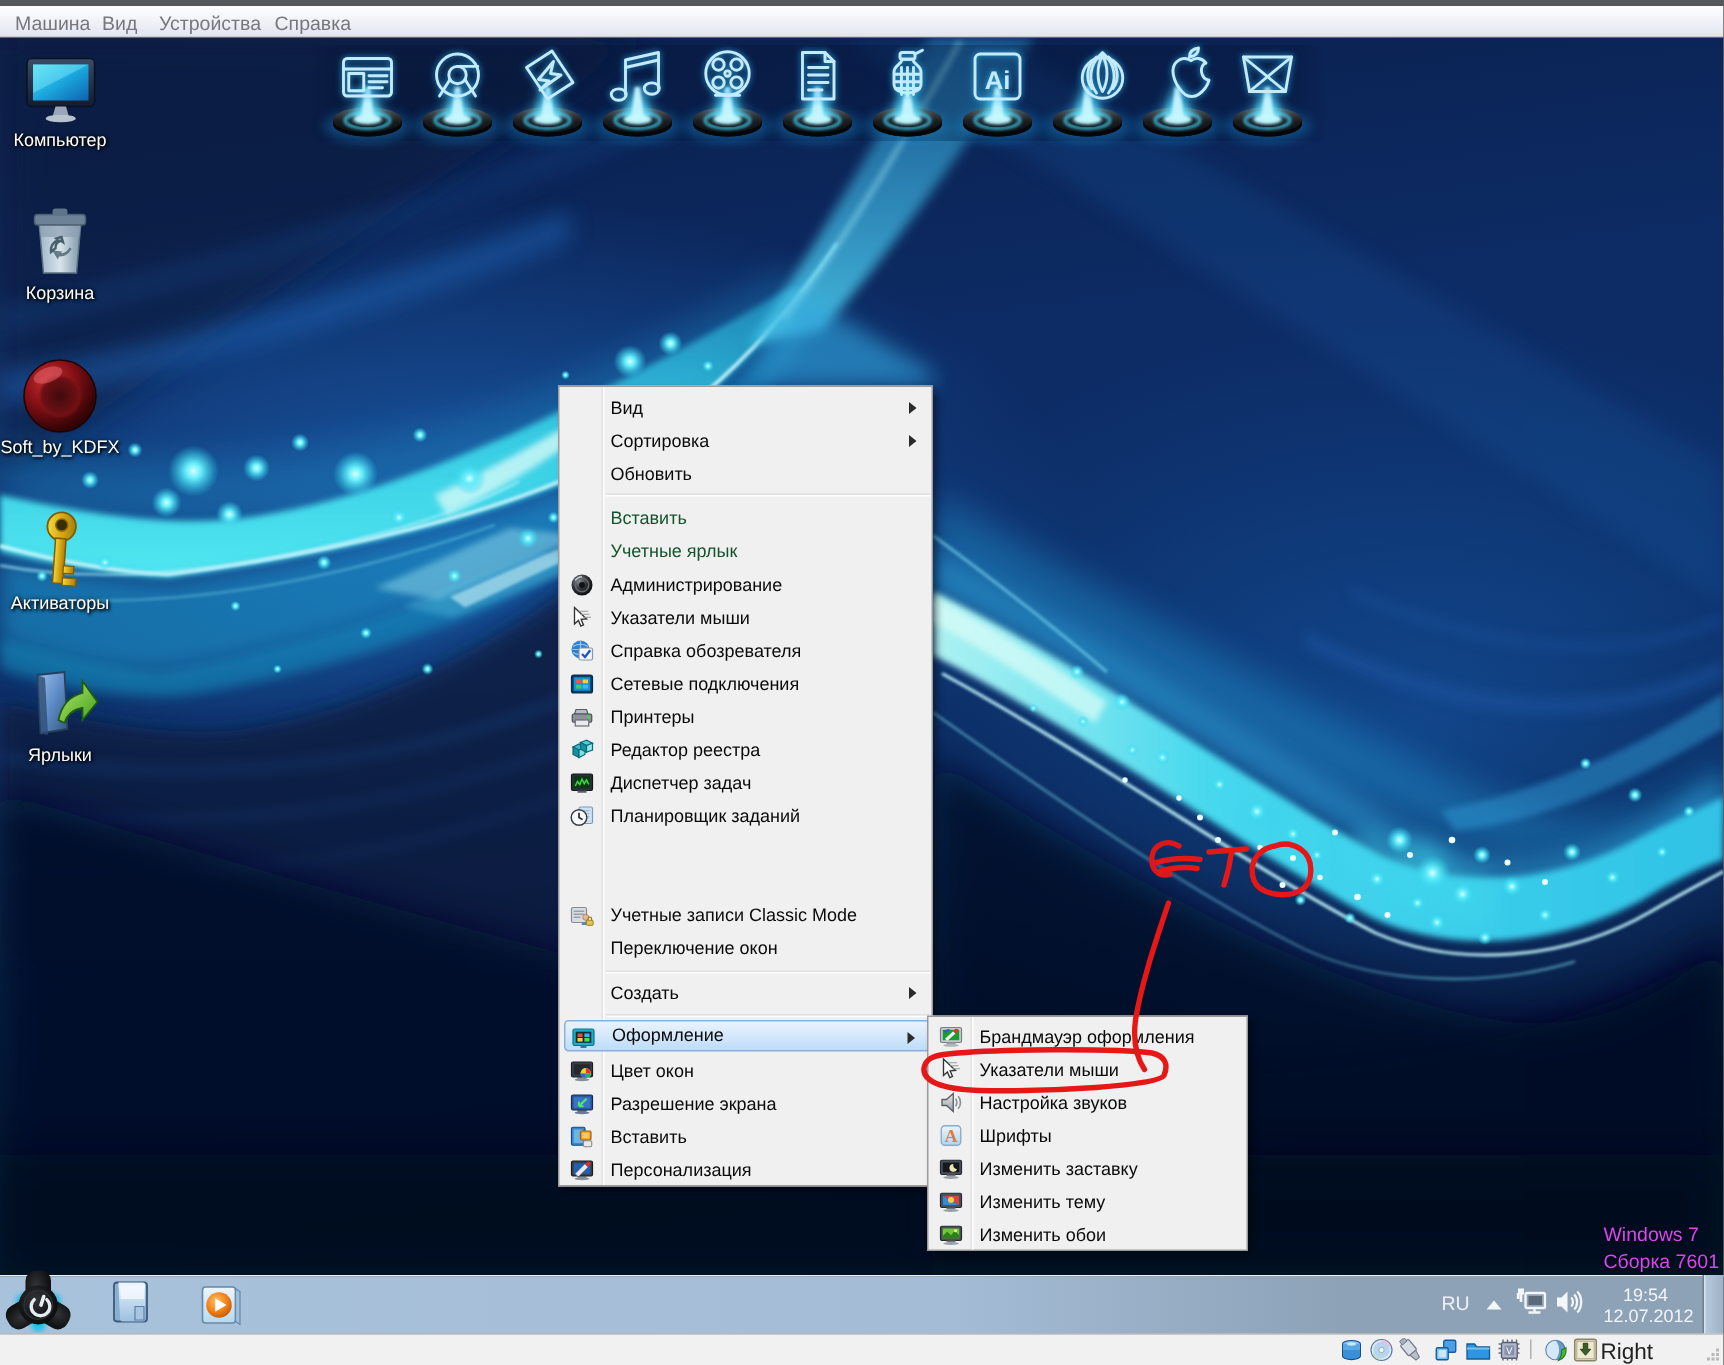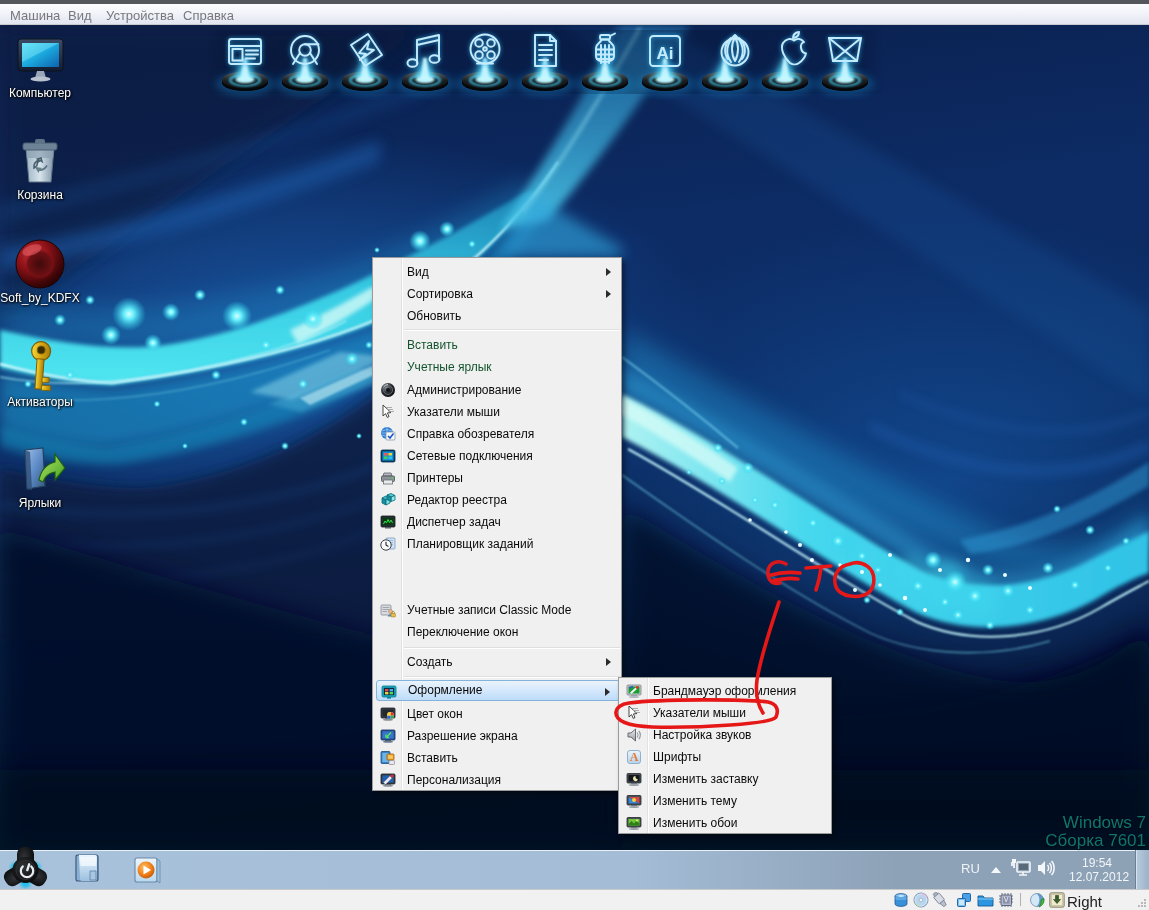--- a/index.html
+++ b/index.html
@@ -7,21 +7,21 @@
 #vtop{position:absolute;left:0;top:0;width:1149px;height:4px;background:#54575b}
 #vmenu{position:absolute;left:0;top:4px;width:1149px;height:21px;background:linear-gradient(#fdfdff 0%,#f4f5fa 40%,#e2e5f1 100%);border-bottom:1px solid #c9cacf;color:#77777d;font-size:13px}
 #vmenu span{position:absolute;top:4px}
 #desktop{position:absolute;left:0;top:25px;width:1149px;height:825px;overflow:hidden}
 #wall{position:absolute;left:0;top:0}
 #dock{position:absolute;left:205px;top:3px}
 #taskbar{position:absolute;left:0;top:850px;width:1149px;height:39px;background:linear-gradient(90deg,#a9c2dc 0%,#a4bcd6 55%,#8da2b7 78%,#8ea2b6 100%);border-top:1px solid #e8f0f8}
 #statusbar{position:absolute;left:0;top:889px;width:1149px;height:21px;background:#f1f1f1;border-top:1px solid #c9c9c9}
 .dicon{position:absolute;width:84px;text-align:center;color:#fff;font-size:12px;text-shadow:1px 1px 2px #000,0 0 3px #000}
 .dicon svg{display:block;margin:0 auto}
-#winver{position:absolute;right:3px;top:814px;text-align:right;color:#0f766e;font-size:17px;line-height:18px;text-shadow:0 1px 2px rgba(0,0,0,.6)}
+#winver{position:absolute;right:3px;top:814px;color:#d946ef;font-size:13px;line-height:18px;text-shadow:0 1px 2px rgba(0,0,0,.6)}
 #ctx{position:absolute;left:372px;top:257px;width:250px;height:534px;background:#f0f0f0;border:1px solid #9b9b9b;box-shadow:3px 3px 5px rgba(0,0,0,.4);font-size:12px;color:#0a0a0a}
 #ctx .gut,#sub .gut{position:absolute;left:0;top:0;width:29px;height:100%;border-right:1px solid #e2e2e2;box-shadow:1px 0 0 #fff}
 .mi{position:absolute;left:1px;height:22px;line-height:22px;width:246px}
 .mi .txt{position:absolute;left:33px;top:0;white-space:nowrap}
 .mi .ico,.si .ico{position:absolute;left:6px;top:3px;width:16px;height:16px}
 .mi .arr{position:absolute;right:9px;top:7px;width:0;height:0;border-left:5px solid #2b2b2b;border-top:4px solid transparent;border-bottom:4px solid transparent}
 .mi.dis{color:#14532d}
 .msep{position:absolute;left:31px;width:216px;height:1px;background:#dfdfdf;box-shadow:0 1px 0 #fff}
 .mi.hl{background:linear-gradient(#eaf3fd,#d7e9fc 45%,#bddcf9);border:1px solid #85b3dc;border-radius:3px;height:21px;line-height:19px;width:244px;left:3px}
 .mi.hl .txt{left:31px}

